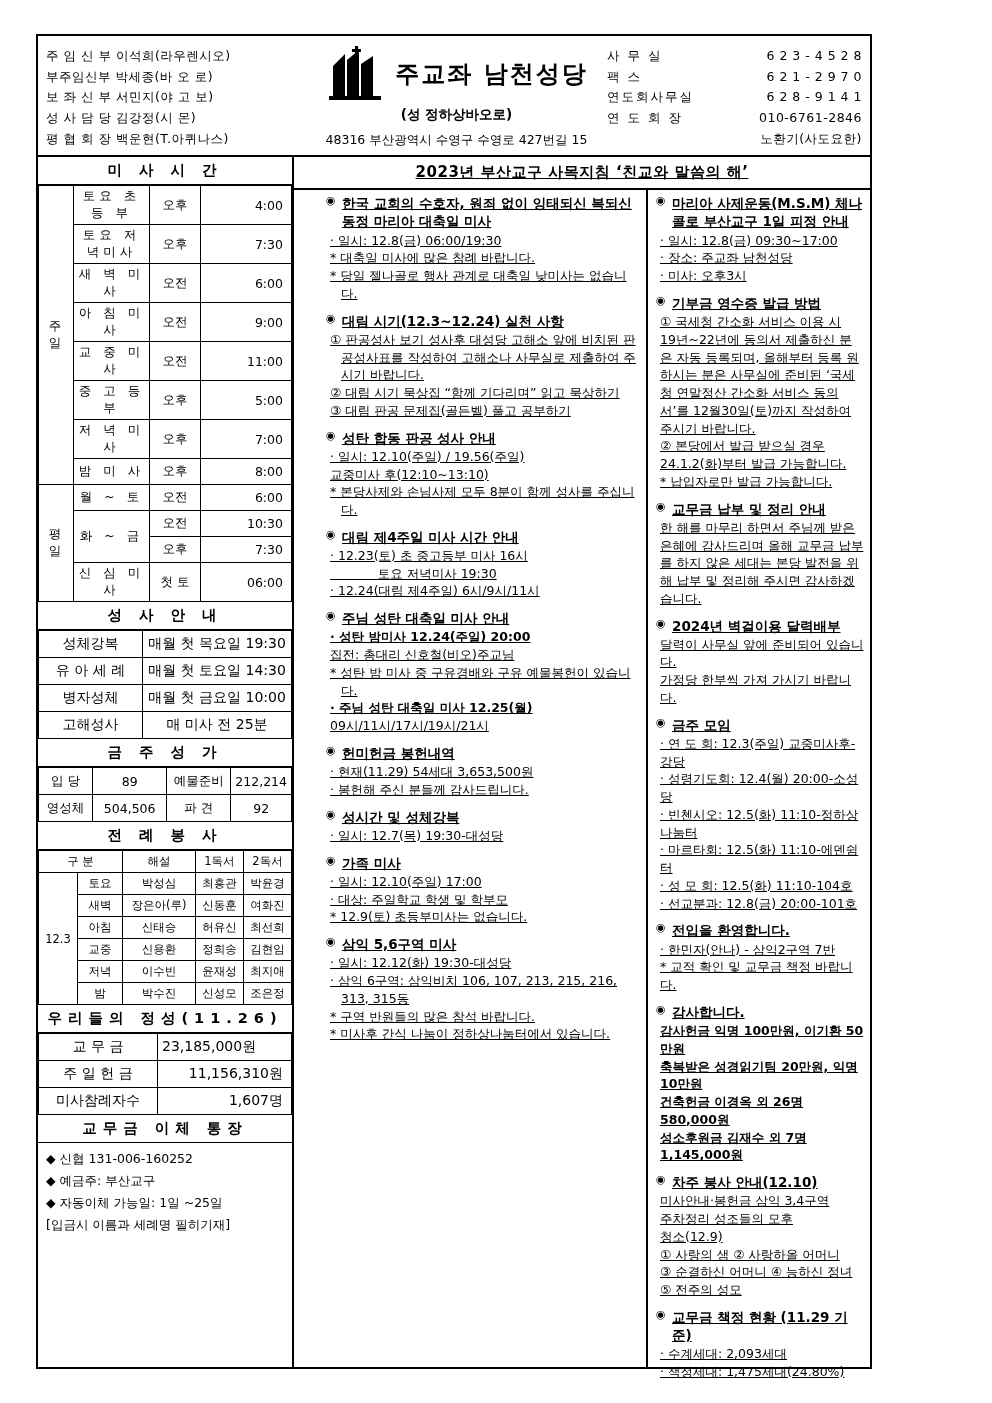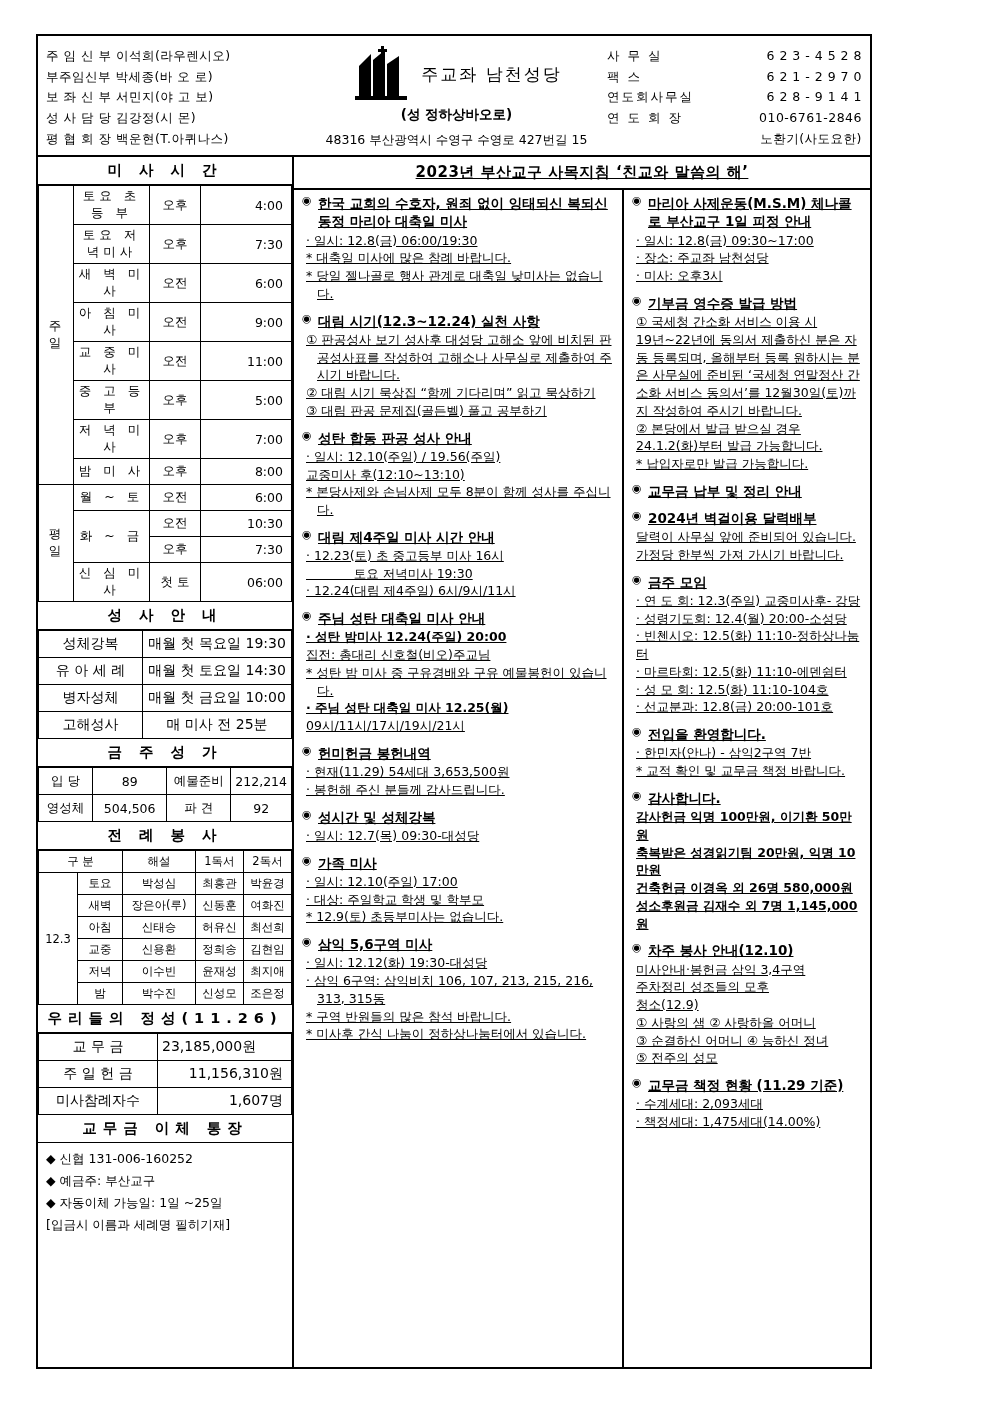--- a/index.html
+++ b/index.html
@@ -7,21 +7,21 @@
   .page{width:908px;height:1403px;position:relative;box-sizing:border-box;padding:34px 36px;}
   .sheet{border:2px solid #000;width:100%;height:100%;box-sizing:border-box;display:flex;flex-direction:column;}
 
   
   .header{display:flex;border-bottom:2px solid #000;padding:10px 8px 6px 8px;}
   .hdr-left{width:260px;font-size:12.5px;line-height:1.65;letter-spacing:0.5px;}
   .hdr-left .row{white-space:nowrap;}
   .hdr-mid{flex:1;text-align:center;position:relative;}
   .logo-wrap{display:flex;align-items:center;justify-content:center;gap:8px;}
   .logo{width:62px;height:56px;position:relative;}
-  .church-name{font-size:17px;font-weight:normal;letter-spacing:2px;}
+  .church-name{font-size:24px;font-weight:bold;letter-spacing:2px;}
   .patron{font-size:13.5px;font-weight:bold;margin-top:4px;}
   .addr{font-size:12.5px;margin-top:8px;}
   .hdr-right{width:255px;font-size:12.5px;line-height:1.65;text-align:right;letter-spacing:0.5px;}
   .hdr-right .row{white-space:nowrap;}
   .hdr-right .lbl{float:left;letter-spacing:2px;}
 
   
   .body{display:flex;flex:1;min-height:0;}
   .col-left{width:256px;border-right:2px solid #000;box-sizing:border-box;}
   .col-mid{width:330px;border-right:2px solid #000;box-sizing:border-box;padding:4px 6px 0 8px;}
@@ -277,21 +277,21 @@
       <div class="acct">
         <div>◆ 신협 131-006-160252</div>
         <div>◆ 예금주: 부산교구</div>
         <div>◆ 자동이체 가능일: 1일 ~25일</div>
         <div>[입금시 이름과 세례명 필히기재]</div>
       </div>
     </div>
 
     <div style="flex:1;display:flex;flex-direction:column;min-width:0;text-decoration:underline;">
       <div class="banner">2023년 부산교구 사목지침 ‘친교와 말씀의 해’</div>
-      <div style="display:flex;flex:1;min-height:0;">
+      <div style="display:flex;flex:1;min-height:0;padding-left:24px;">
 
         <div class="col-mid">
           <div class="item">
             <div class="h">한국 교회의 수호자, 원죄 없이 잉태되신 복되신 동정 마리아 대축일 미사</div>
             <div class="b">
               <div class="hang">· 일시: 12.8(금) 06:00/19:30</div>
               <div class="hang">* 대축일 미사에 많은 참례 바랍니다.</div>
               <div class="hang">* 당일 젤나골로 행사 관계로 대축일 낮미사는 없습니다.</div>
             </div>
           </div>
@@ -332,21 +332,21 @@
           <div class="item">
             <div class="h">헌미헌금 봉헌내역</div>
             <div class="b">
               <div>· 현재(11.29) 54세대 3,653,500원</div>
               <div>· 봉헌해 주신 분들께 감사드립니다.</div>
             </div>
           </div>
           <div class="item">
             <div class="h">성시간 및 성체강복</div>
             <div class="b">
-              <div>· 일시: 12.7(목) 09:30-대성당</div>
+              <div>· 일시: 12.7(목) 19:30-대성당</div>
             </div>
           </div>
           <div class="item">
             <div class="h">가족 미사</div>
             <div class="b">
               <div>· 일시: 12.10(주일) 17:00</div>
               <div>· 대상: 주일학교 학생 및 학부모</div>
               <div>* 12.9(토) 초등부미사는 없습니다.</div>
             </div>
           </div>
@@ -375,20 +375,23 @@
             <div class="b">
               <div class="u">① 국세청 간소화 서비스 이용 시</div>
               <div>19년~22년에 동의서 제출하신 분은 자동 등록되며, 올해부터 등록 원하시는 분은 사무실에 준비된 ‘국세청 연말정산 간소화 서비스 동의서’를 12월30일(토)까지 작성하여 주시기 바랍니다.</div>
               <div class="u">② 본당에서 발급 받으실 경우</div>
               <div>    24.1.2(화)부터 발급 가능합니다.</div>
               <div>* 납입자로만 발급 가능합니다.</div>
             </div>
           </div>
           <div class="item">
             <div class="h">교무금 납부 및 정리 안내</div>
+            <div class="b">
+              <div>한 해를 마무리 하면서 주님께 받은 은혜에 감사드리며 올해 교무금 납부를 하지 않은 세대는 본당 발전을 위해 납부 및 정리해 주시면 감사하겠습니다.</div>
+            </div>
           </div>
           <div class="item">
             <div class="h">2024년 벽걸이용 달력배부</div>
             <div class="b">
               <div>달력이 사무실 앞에 준비되어 있습니다.</div>
               <div>가정당 한부씩 가져 가시기 바랍니다.</div>
             </div>
           </div>
           <div class="item">
             <div class="h">금주 모임</div>
@@ -425,21 +428,21 @@
               <div>청소(12.9)</div>
               <div>① 사랑의 샘    ② 사랑하올 어머니</div>
               <div>③ 순결하신 어머니 ④ 능하신 정녀</div>
               <div>⑤ 전주의 성모</div>
             </div>
           </div>
           <div class="item">
             <div class="h">교무금 책정 현황 (11.29 기준)</div>
             <div class="b">
               <div>· 수계세대: 2,093세대</div>
-              <div>· 책정세대: 1,475세대(14.00%)</div>
+              <div>· 책정세대: 1,475세대(24.80%)</div>
             </div>
           </div>
         </div>
 
       </div>
     </div>
 
   </div>
 </div>
 </div>

